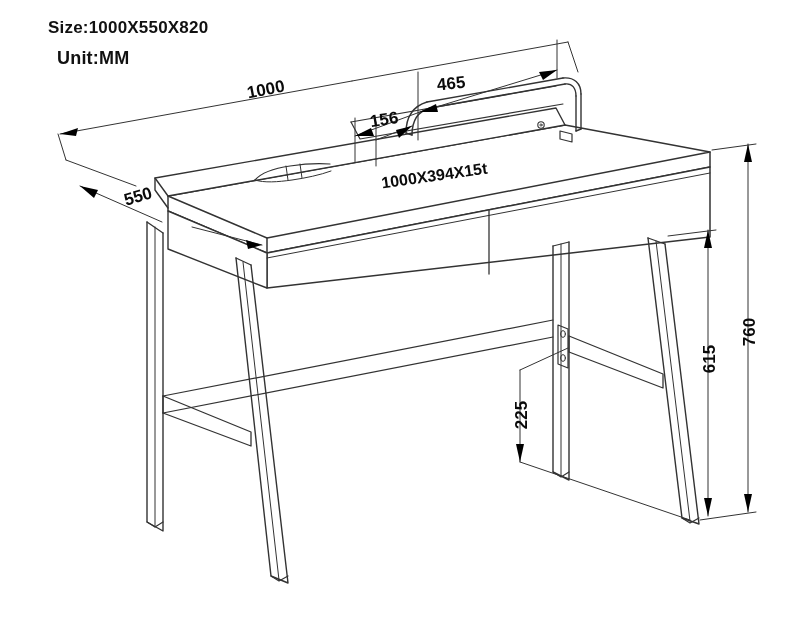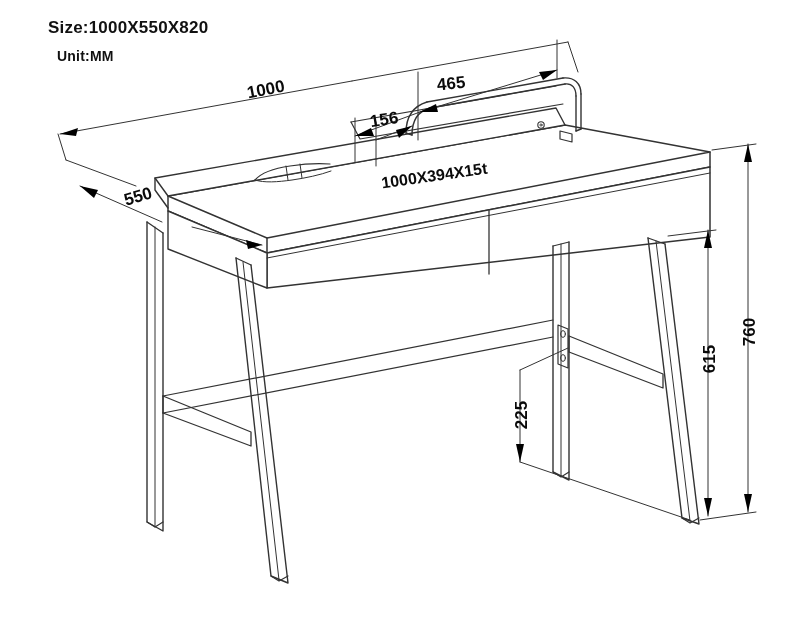--- a/index.html
+++ b/index.html
@@ -24,21 +24,21 @@
     height: 629px;
   }
   .hdr {
     position: absolute;
     font-weight: bold;
     color: #111111;
     white-space: nowrap;
     letter-spacing: 0.2px;
   }
   #size-label { left: 48px; top: 18px; font-size: 17px; }
-  #unit-label { left: 57px; top: 48px; font-size: 14px; }
+  #unit-label { left: 57px; top: 48px; font-size: 18px; }
 
   .dim {
     position: absolute;
     font-weight: bold;
     color: #0a0a0a;
     white-space: nowrap;
     font-size: 17px;
   }
   #dim-1000  { left: 247px; top: 80px;  transform: rotate(-11deg); }
   #dim-465   { left: 437px; top: 74px;  transform: rotate(-6deg); }

